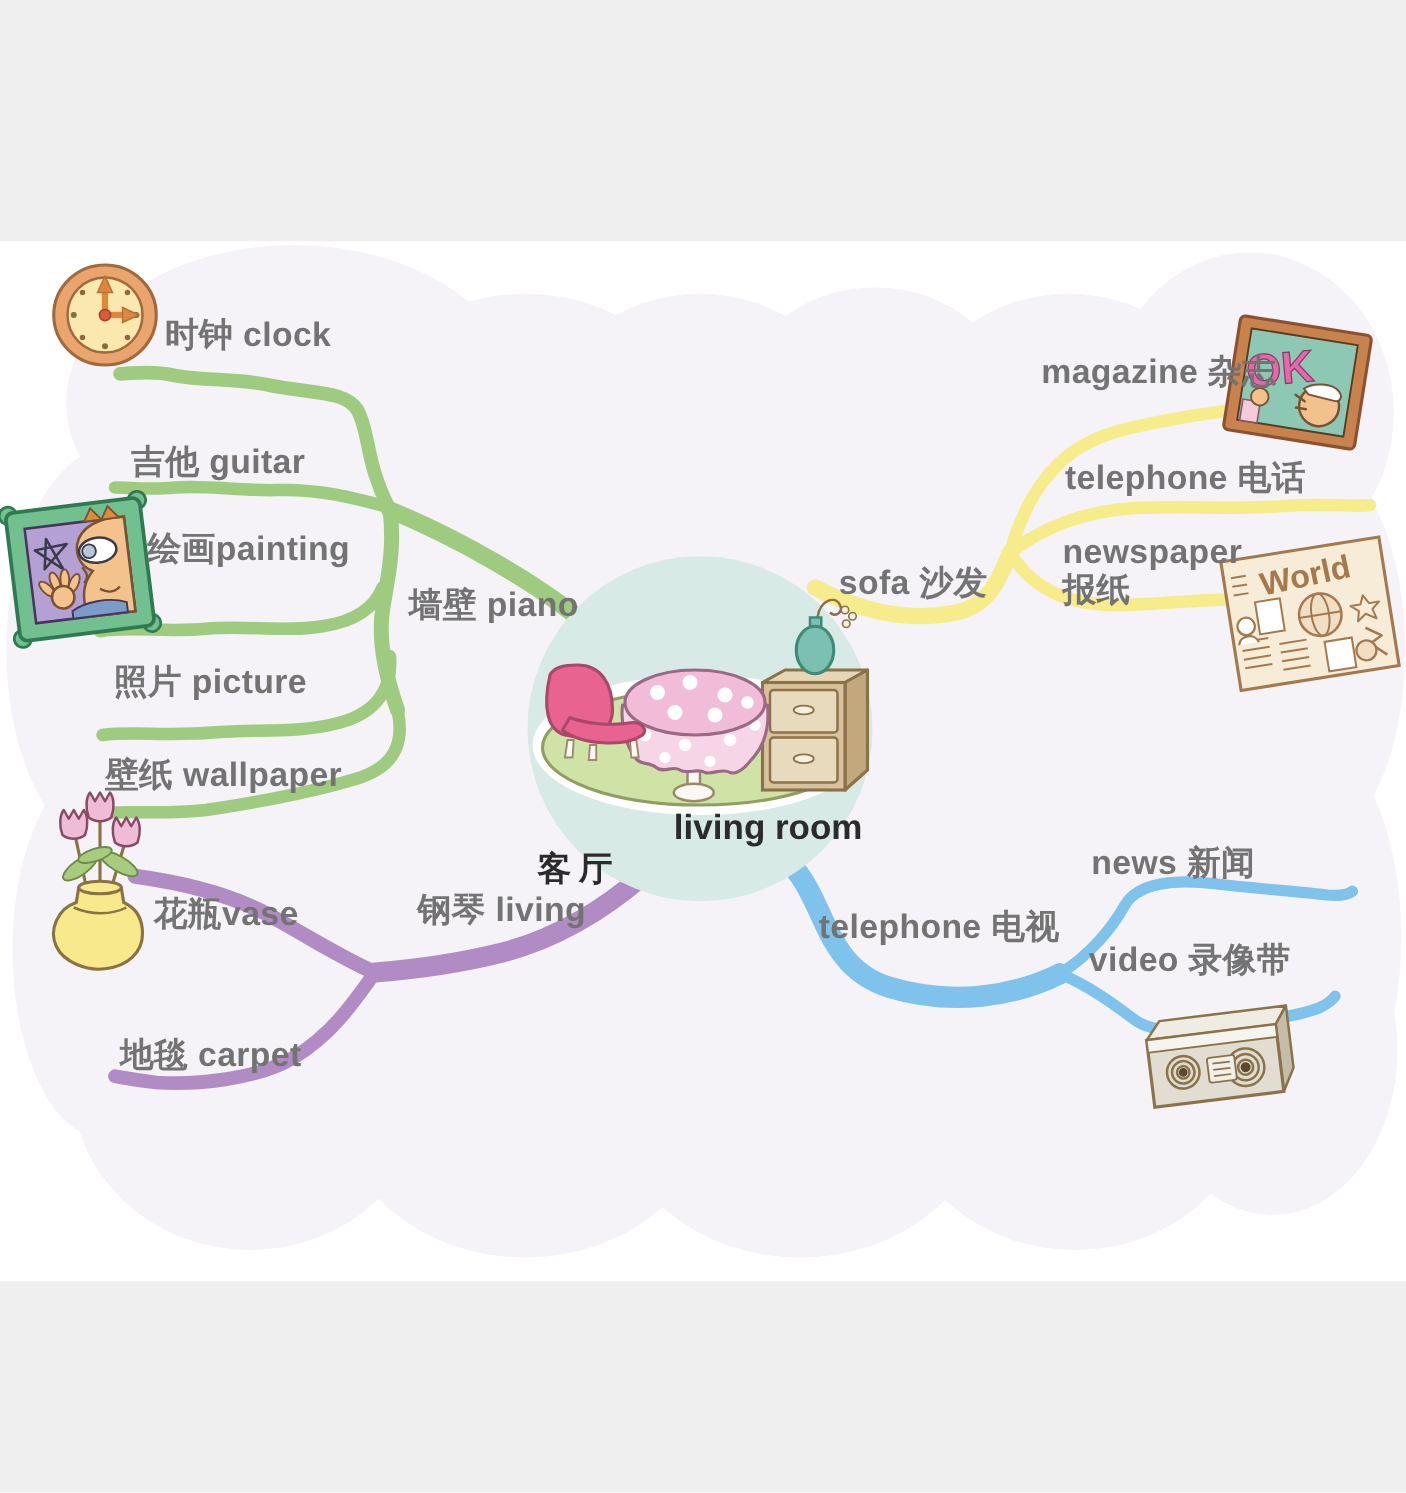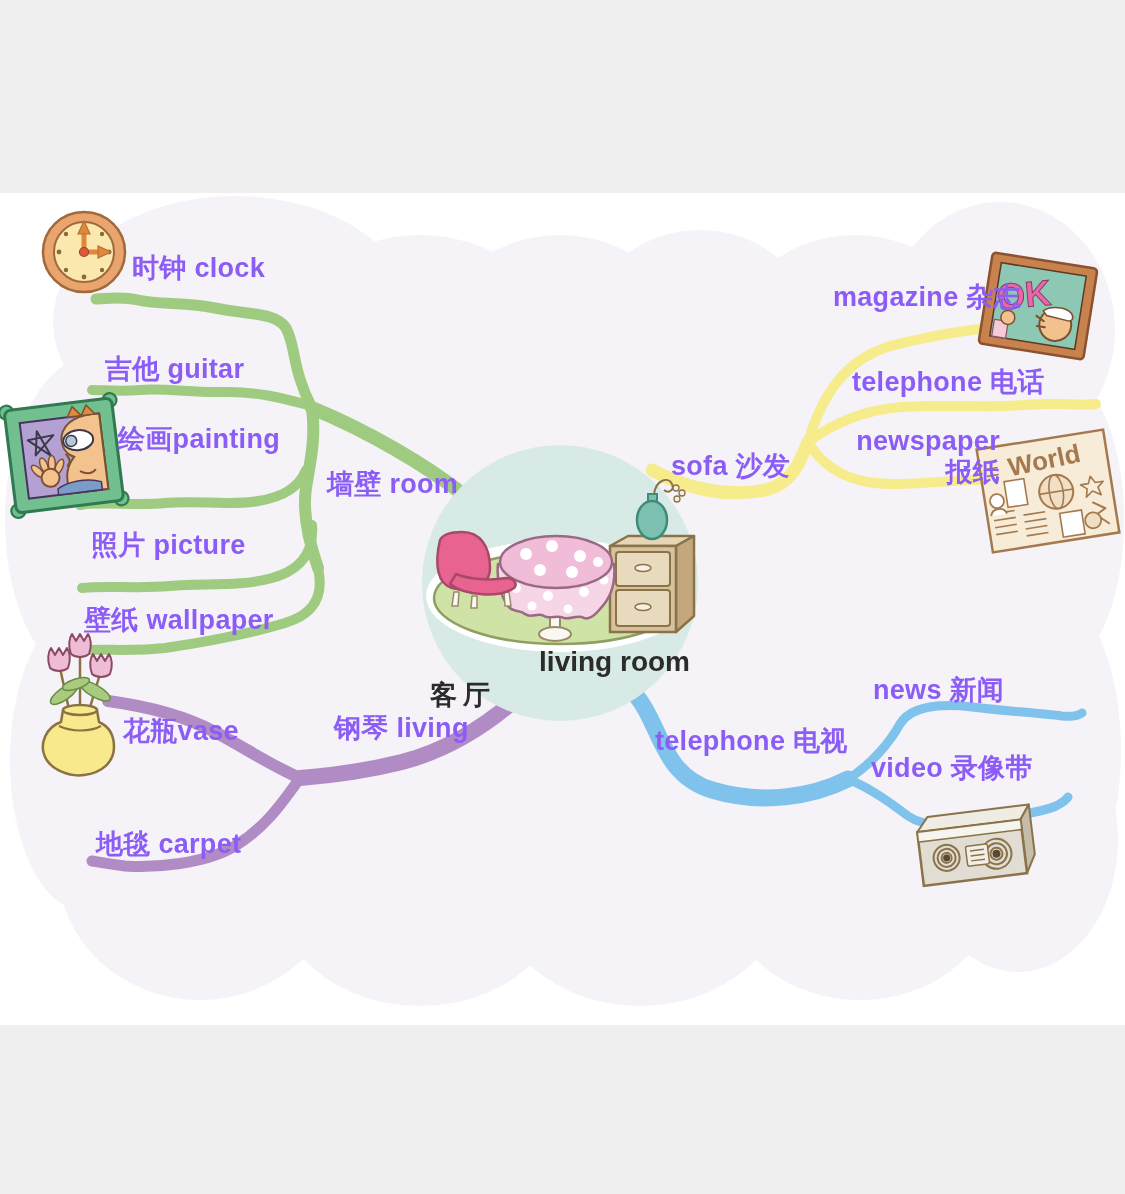--- a/index.html
+++ b/index.html
@@ -4,24 +4,24 @@
 <style>
   html,body{margin:0;padding:0;}
   body{
     width:1125px;height:1194px;position:relative;overflow:hidden;
     background:#efefef;
     font-family:"Liberation Sans","DejaVu Sans",sans-serif;
   }
   .panel{position:absolute;left:0;top:193px;width:1125px;height:832px;background:#ffffff;}
   svg.map{position:absolute;left:0;top:0;width:1125px;height:1194px;}
   .lbl{
-    position:absolute;font-size:27px;font-weight:bold;color:#8b5cf6;
+    position:absolute;font-size:27px;font-weight:bold;color:#737373;
     letter-spacing:.3px;white-space:nowrap;line-height:30px;
   }
-  .lbl-2line{white-space:normal;text-align:right;width:150px;line-height:31px;}
+  .lbl-2line{white-space:normal;text-align:left;width:150px;line-height:31px;}
   .center-en{position:absolute;left:430px;top:646px;width:260px;text-align:right;
     font-size:28px;font-weight:bold;color:#2b2b2b;}
   .center-zh{position:absolute;left:430px;top:677px;width:260px;text-align:left;
     font-size:27px;font-weight:bold;color:#2b2b2b;letter-spacing:6px;}
 </style>
 </head>
 <body>
 
 <div class="panel"></div>
 
@@ -246,21 +246,21 @@
         <line x1="-8" y1="9" x2="6" y2="9"></line>
     </g>
   </g>
 </svg>
 
 <div class="lbl" style="left:132px;top:253px">时钟 clock</div>
 <div class="lbl" style="left:105px;top:354px">吉他 guitar</div>
 <div class="lbl" style="left:118px;top:424px">绘画painting</div>
 <div class="lbl" style="left:91px;top:530px">照片 picture</div>
 <div class="lbl" style="left:84px;top:605px">壁纸 wallpaper</div>
-<div class="lbl" style="left:327px;top:469px">墙壁 room</div>
+<div class="lbl" style="left:327px;top:469px">墙壁 piano</div>
 
 <div class="lbl" style="left:671px;top:451px">sofa 沙发</div>
 <div class="lbl" style="left:833px;top:282px">magazine 杂志</div>
 <div class="lbl" style="left:852px;top:367px">telephone 电话</div>
 <div class="lbl lbl-2line" style="left:850px;top:426px">
   <div>newspaper</div>
   <div>报纸</div>
 </div>
 
 <div class="lbl" style="left:334px;top:713px">钢琴 living</div>

